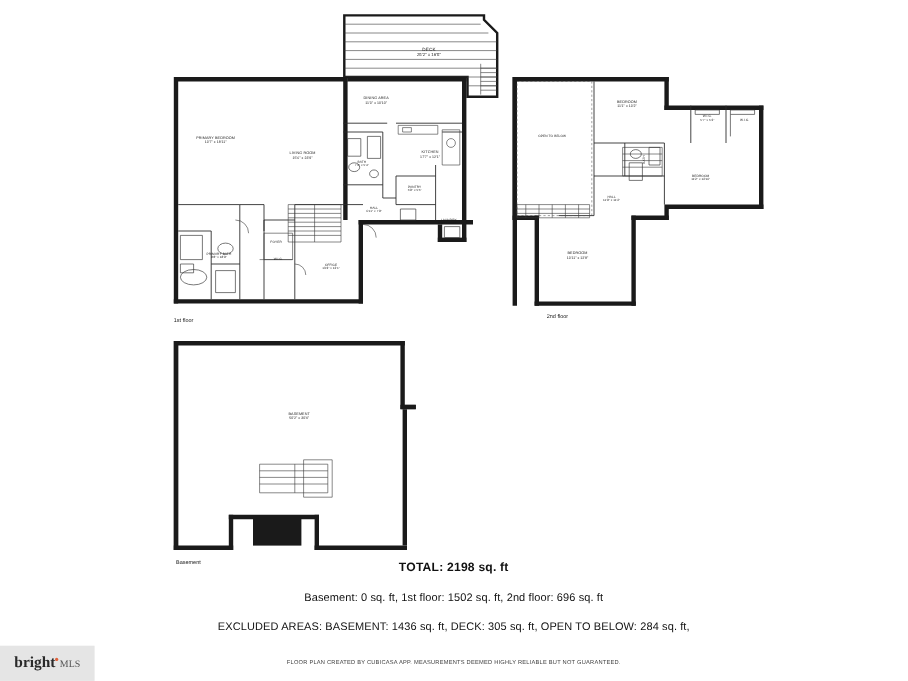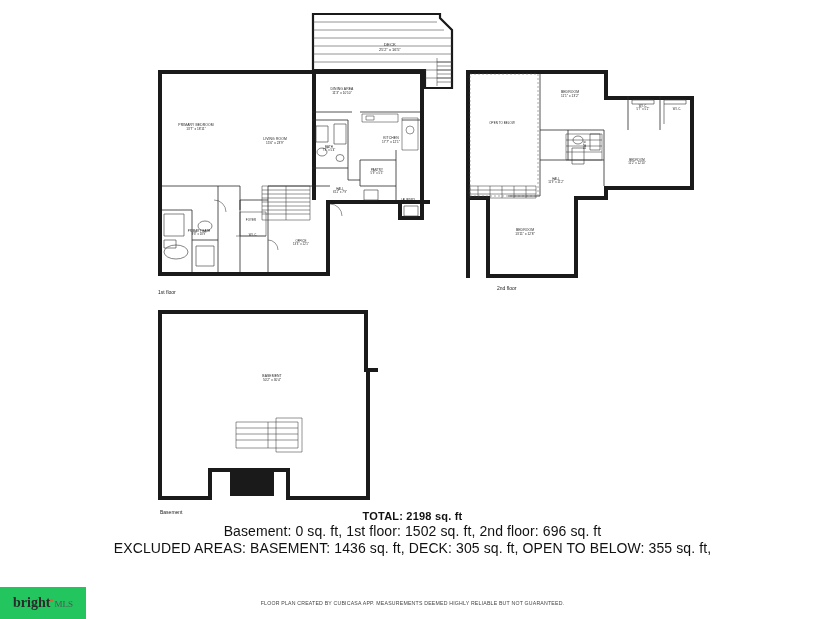--- a/index.html
+++ b/index.html
@@ -57,40 +57,40 @@
     width: 825px;
     text-align: center;
     color: #111;
   }
   .summary .total {
     font-size: 11px;
     font-weight: bold;
     letter-spacing: 0.2px;
   }
   .summary .line {
-    font-size: 14px;
+    font-size: 10px;
     letter-spacing: 0.1px;
-    margin-top: 1px;
+    margin-top: 16px;
   }
   .disclaimer {
     position: absolute;
     left: 0;
     width: 825px;
     text-align: center;
     font-size: 5.2px;
     color: #444;
     letter-spacing: 0.2px;
   }
   .watermark {
     position: absolute;
     left: 0;
     bottom: 0;
     width: 86px;
     height: 32px;
-    background: #22c55e;
+    background: #e5e5e5;
     display: flex;
     align-items: center;
     justify-content: center;
   }
   .watermark .wm-text {
     font-size: 14px;
     color: #2a2a2a;
     font-family: "Liberation Serif", serif;
   }
   .watermark .wm-text .b { font-weight: bold; }
@@ -392,21 +392,21 @@
   <span class="dm">50'2" x 30'4"</span>
 </div>
 
 <div class="floorcap" style="left:158px; top:289px;">1st floor</div>
 <div class="floorcap" style="left:497px; top:285px;">2nd floor</div>
 <div class="floorcap" style="left:160px; top:509px;">Basement</div>
 
 <div class="summary" style="top:510px;">
   <div class="total">TOTAL: 2198 sq. ft</div>
   <div class="line">Basement: 0 sq. ft, 1st floor: 1502 sq. ft, 2nd floor: 696 sq. ft</div>
-  <div class="line">EXCLUDED AREAS: BASEMENT: 1436 sq. ft, DECK: 305 sq. ft, OPEN TO BELOW: 355 sq. ft,</div>
+  <div class="line">EXCLUDED AREAS: BASEMENT: 1436 sq. ft, DECK: 305 sq. ft, OPEN TO BELOW: 284 sq. ft,</div>
 </div>
 
 <div class="disclaimer" style="top:600px;">FLOOR PLAN CREATED BY CUBICASA APP. MEASUREMENTS DEEMED HIGHLY RELIABLE BUT NOT GUARANTEED.</div>
 
 <div class="watermark">
   <span class="wm-text">
     <span class="b">bright</span><span class="dot"></span><span class="mls">MLS</span>
   </span>
 </div>
 

